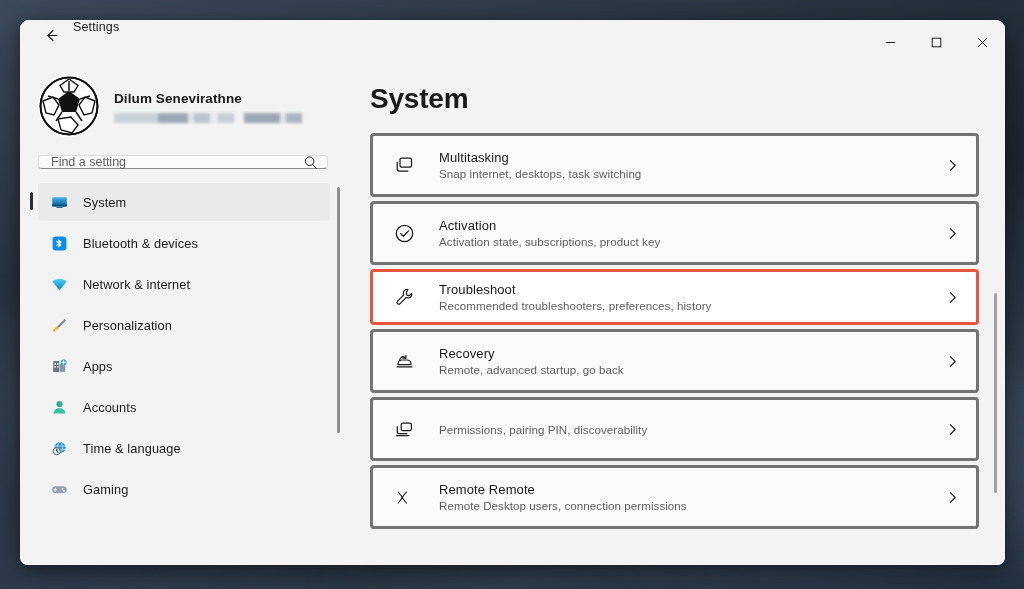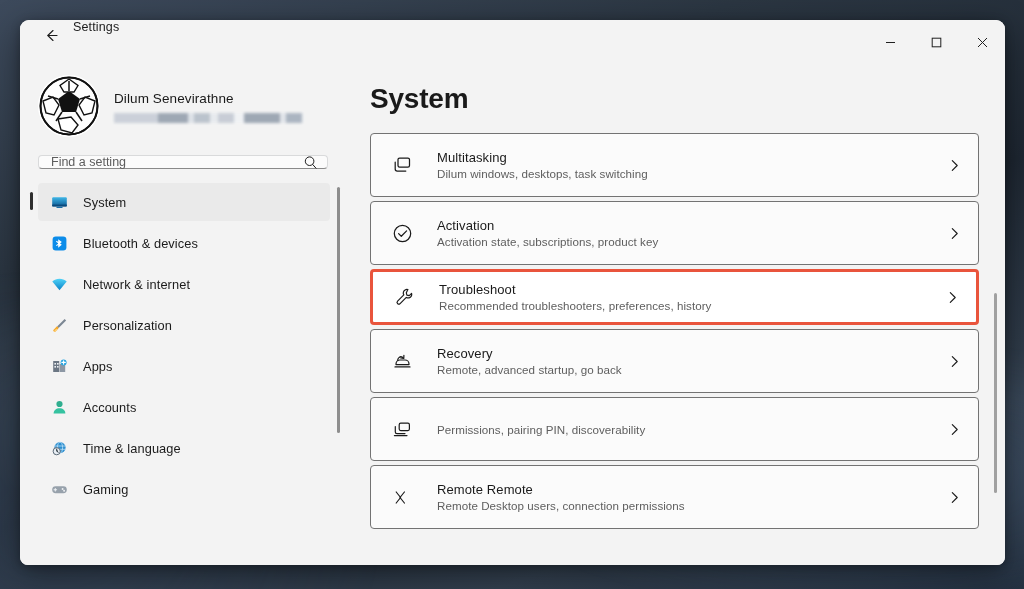--- a/index.html
+++ b/index.html
@@ -71,21 +71,21 @@
   .account {
     display: flex; align-items: center;
     padding: 10px 0 12px 18px; gap: 14px;
   }
   .avatar {
     width: 62px; height: 62px; border-radius: 50%;
     background: #fff; overflow: hidden; flex: 0 0 62px;
     display:block;
   }
   .acct-text { display: flex; flex-direction: column; gap: 7px; padding-top: 2px; }
-  .acct-name { font-size: 13.5px; font-weight: normal; color: #191919; letter-spacing: .1px; }
+  .acct-name { font-size: 13.5px; font-weight: bold; color: #191919; letter-spacing: .1px; }
   .acct-email-blur {
     height: 10px; width: 190px;
     background:
       linear-gradient(90deg,
         #c9cfd8 0px, #c9cfd8 44px,
         #9aa4b1 44px, #9aa4b1 74px,
         #dde2e8 74px, #dde2e8 80px,
         #b9c1cb 80px, #b9c1cb 96px,
         #e7eaee 96px, #e7eaee 104px,
         #c6ccd5 104px, #c6ccd5 120px,
@@ -137,21 +137,21 @@
     padding: 0 0 0 28px; position: relative; min-width: 0;
     overflow: hidden;
   }
   .page-title {
     font-size: 28px; font-weight: bold; color: #1a1a1a;
     letter-spacing: -.2px; padding: 18px 0 18px 0;
   }
   .cards { padding-right: 26px; }
   .card {
     background: #fbfbfb;
-    border: 1px solid #737373;
+    border: 3px solid #737373;
     border-radius: 4px;
     height: 64px; margin-bottom: 4px;
     display: flex; align-items: center;
     padding: 0 16px 0 18px;
     position: relative;
   }
   .card-ico { width: 26px; flex: 0 0 26px; color: #1b1b1b; display:flex; align-items:center; justify-content:center; margin-right: 22px; }
   .card-text { flex: 1 1 auto; min-width: 0; display: flex; flex-direction: column; gap: 2px; }
   .card-title { font-size: 13px; color: #1a1a1a; letter-spacing: .1px; }
   .card-sub { font-size: 11.6px; color: #5e5e5e; letter-spacing: .05px; }
@@ -348,21 +348,21 @@
 
         <div class="card">
           <span class="card-ico">
             <svg width="23" height="23" viewBox="0 0 23 23" fill="none">
               <rect x="7.0" y="4.0" width="11.5" height="9.0" rx="1.6" stroke="#1b1b1b" stroke-width="1.25"></rect>
               <path d="M14.8 17.0H6.2C5.0 17.0 4.2 16.2 4.2 15.0V8.2" stroke="#1b1b1b" stroke-width="1.25" stroke-linecap="round" stroke-linejoin="round"></path>
             </svg>
           </span>
           <div class="card-text">
             <div class="card-title">Multitasking</div>
-            <div class="card-sub">Dilum windows, desktops, task switching</div>
+            <div class="card-sub">Snap internet, desktops, task switching</div>
           </div>
           <span class="chev">
             <svg width="15" height="15" viewBox="0 0 15 15" fill="none">
               <path d="M5.3 2.6L10.2 7.5L5.3 12.4" stroke="#1b1b1b" stroke-width="1.15" stroke-linecap="round" stroke-linejoin="round"></path>
             </svg>
           </span>
         </div>
 
         <div class="card">
           <span class="card-ico">

